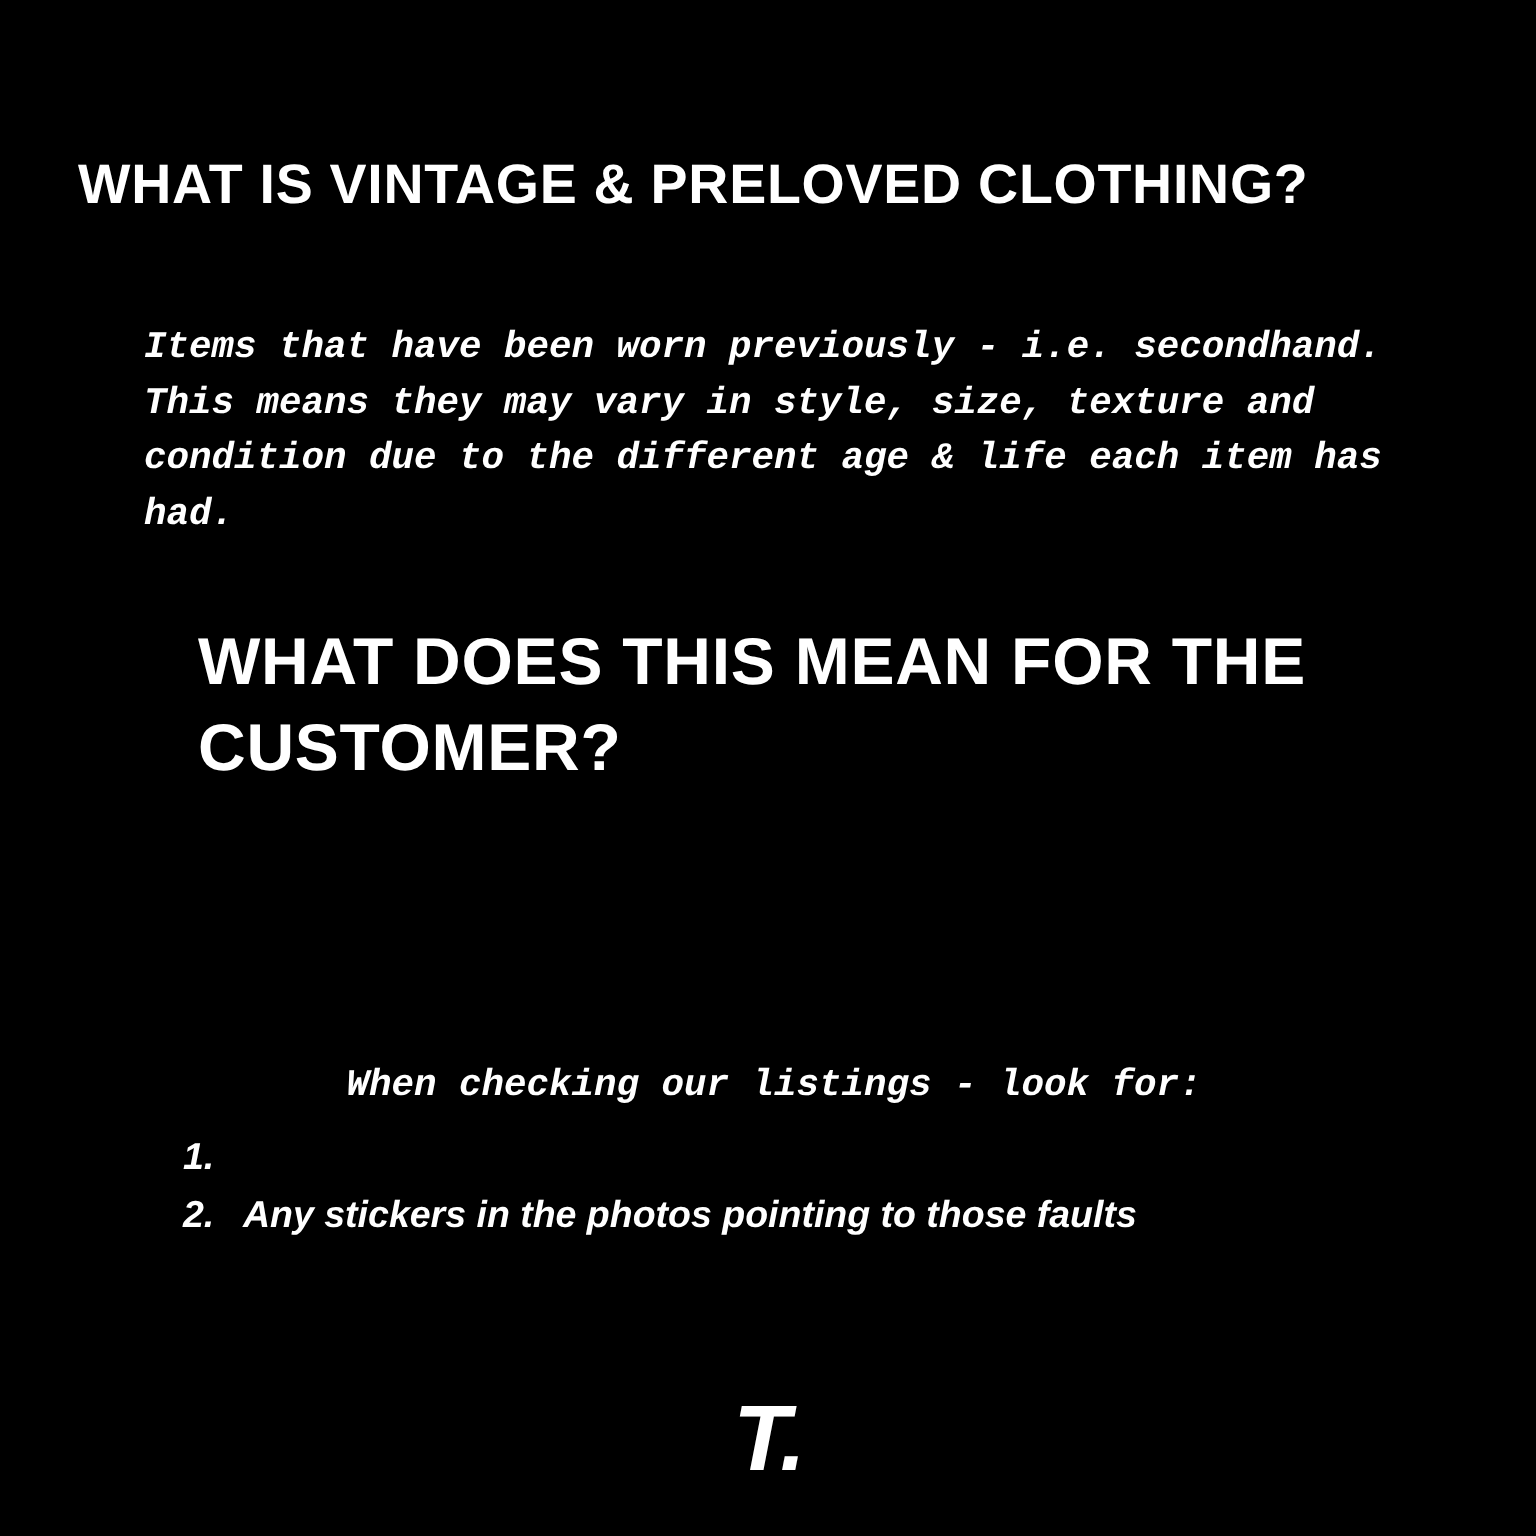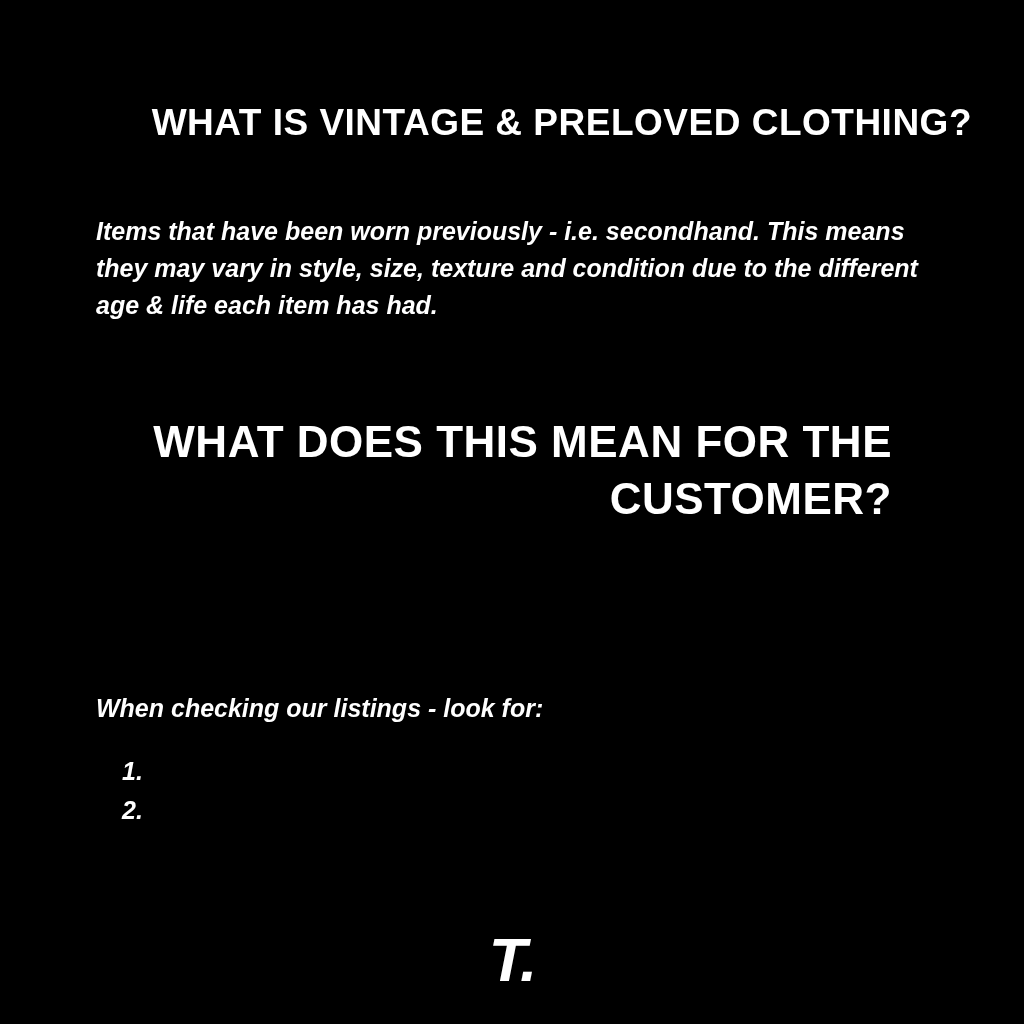--- a/index.html
+++ b/index.html
@@ -15,21 +15,21 @@
     overflow: hidden;
   }
   .page {
     position: relative;
     width: 1024px;
     height: 1024px;
     box-sizing: border-box;
     padding: 0;
   }
   .heading {
-    text-align: right;
+    text-align: left;
     font-weight: bold;
     font-size: 38px;
     letter-spacing: 0.5px;
     line-height: 1.18;
     color: #ffffff;
     font-family: "Liberation Sans", sans-serif;
   }
   .heading-1 {
     position: absolute;
     top: 76px;
@@ -44,39 +44,40 @@
     width: 760px;
     font-size: 44px;
     line-height: 1.3;
   }
   .body-text {
     font-style: italic;
     font-weight: bold;
     font-size: 25px;
     line-height: 1.48;
     color: #ffffff;
-    font-family: Liberation Sans, sans-serif;
+    font-family: Liberation Mono, monospace;
   }
   .para-1 {
     position: absolute;
     top: 188px;
     left: 96px;
     width: 840px;
   }
   .para-2 {
     position: absolute;
     top: 528px;
     left: 96px;
     width: 840px;
   }
   .para-3 {
     position: absolute;
-    top: 665px;
+    top: 680px;
     left: 96px;
     width: 840px;
+    text-align: center;
   }
   .list {
     position: absolute;
     top: 752px;
     left: 122px;
     width: 840px;
     margin: 0;
     padding: 0;
     list-style: none;
   }
@@ -122,18 +123,19 @@
 
 
   <p class="body-text para-3">When checking our listings - look for:</p>
 
   <ol class="list">
     <li>
       <span class="num">1.</span>
     </li>
     <li>
       <span class="num">2.</span>
+      <span>Any stickers in the photos pointing to those faults</span>
     </li>
   </ol>
 
   <div class="logo">T.</div>
 
 </div>
 
 </body></html>

